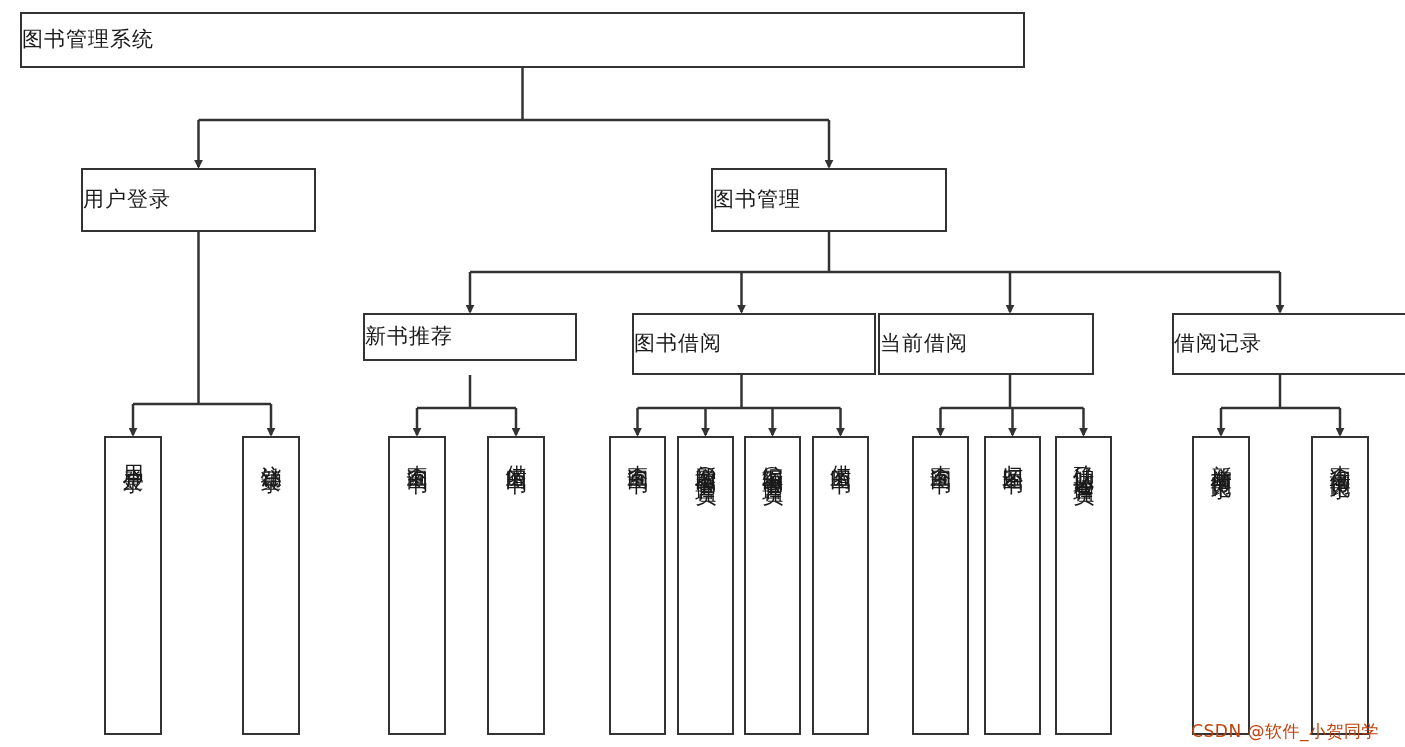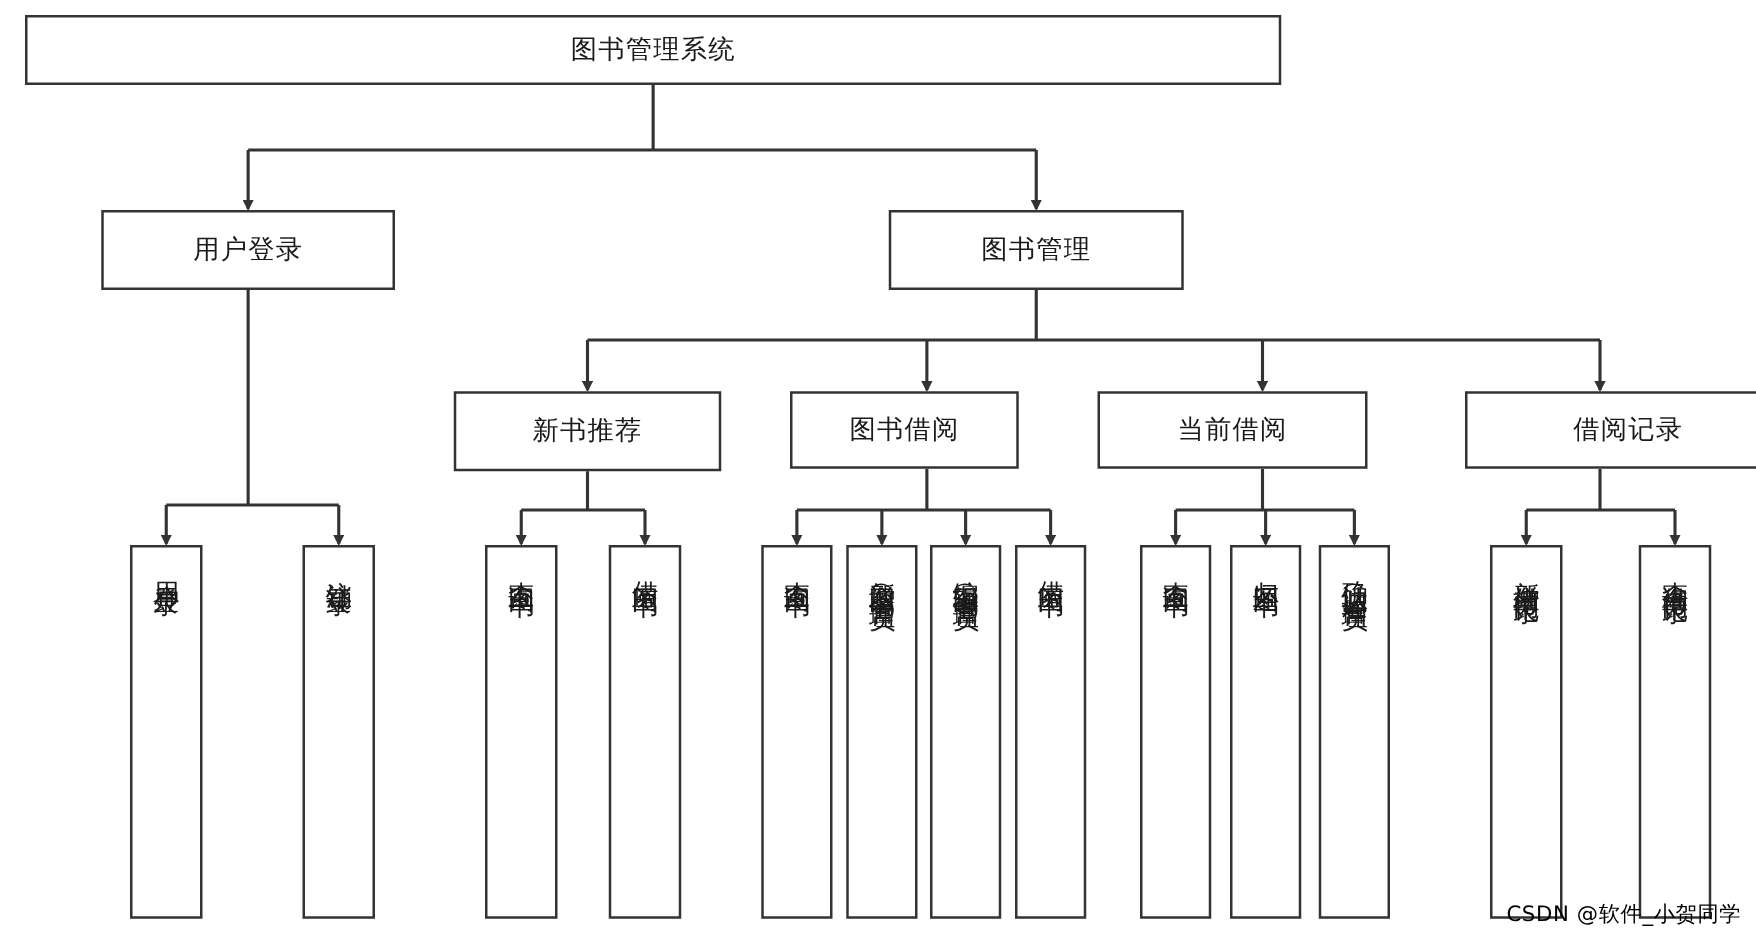--- a/index.html
+++ b/index.html
@@ -26,21 +26,20 @@
     height: 747px;
     pointer-events: none;
   }
   .node {
     position: absolute;
     box-sizing: border-box;
     background: #ffffff;
     border: 2px solid #333333;
     display: flex;
     align-items: center;
-    justify-content: center;
     color: #1a1a1a;
   }
   .node.horiz {
     font-size: 21px;
     letter-spacing: 1px;
     line-height: 1.2;
   }
   .node.vert {
     font-size: 21px;
     padding-top: 10px;
@@ -49,24 +48,24 @@
   }
   .node.vert .vlabel {
     writing-mode: vertical-rl;
     text-orientation: upright;
     letter-spacing: 3px;
     line-height: 1.25;
     white-space: nowrap;
   }
   .watermark {
     position: absolute;
-    right: 12px;
+    right: 26px;
     bottom: 4px;
     font-size: 17px;
-    color: #000000;
+    color: #c2410c;
     letter-spacing: 0.5px;
     white-space: nowrap;
     user-select: none;
   }
 </style>
 </head>
 <body>
 
 <div id="canvas">
   <svg class="wires" viewBox="0 0 1405 747" preserveAspectRatio="none" aria-hidden="true">
@@ -115,24 +114,24 @@
   <div id="node-layer">
       <div class="node horiz" style="left: 20px; top: 12px; width: 1005px; height: 56px;">
         <span class="hlabel">图书管理系统</span>
       </div>
       <div class="node horiz" style="left: 81px; top: 168px; width: 235px; height: 64px;">
         <span class="hlabel">用户登录</span>
       </div>
       <div class="node horiz" style="left: 711px; top: 168px; width: 236px; height: 64px;">
         <span class="hlabel">图书管理</span>
       </div>
-      <div class="node horiz" style="left: 363px; top: 313px; width: 214px; height: 64px;">
+      <div class="node horiz" style="left: 363px; top: 313px; width: 214px; height: 48px;">
         <span class="hlabel">新书推荐</span>
       </div>
-      <div class="node horiz" style="left: 632px; top: 313px; width: 183px; height: 62px;">
+      <div class="node horiz" style="left: 632px; top: 313px; width: 244px; height: 62px;">
         <span class="hlabel">图书借阅</span>
       </div>
       <div class="node horiz" style="left: 878px; top: 313px; width: 216px; height: 62px;">
         <span class="hlabel">当前借阅</span>
       </div>
       <div class="node horiz" style="left: 1172px; top: 313px; width: 261px; height: 62px;">
         <span class="hlabel">借阅记录</span>
       </div>
       <div class="node vert" style="left: 104px; top: 436px; width: 58px; height: 299px;">
         <span class="vlabel">用户登录</span>

